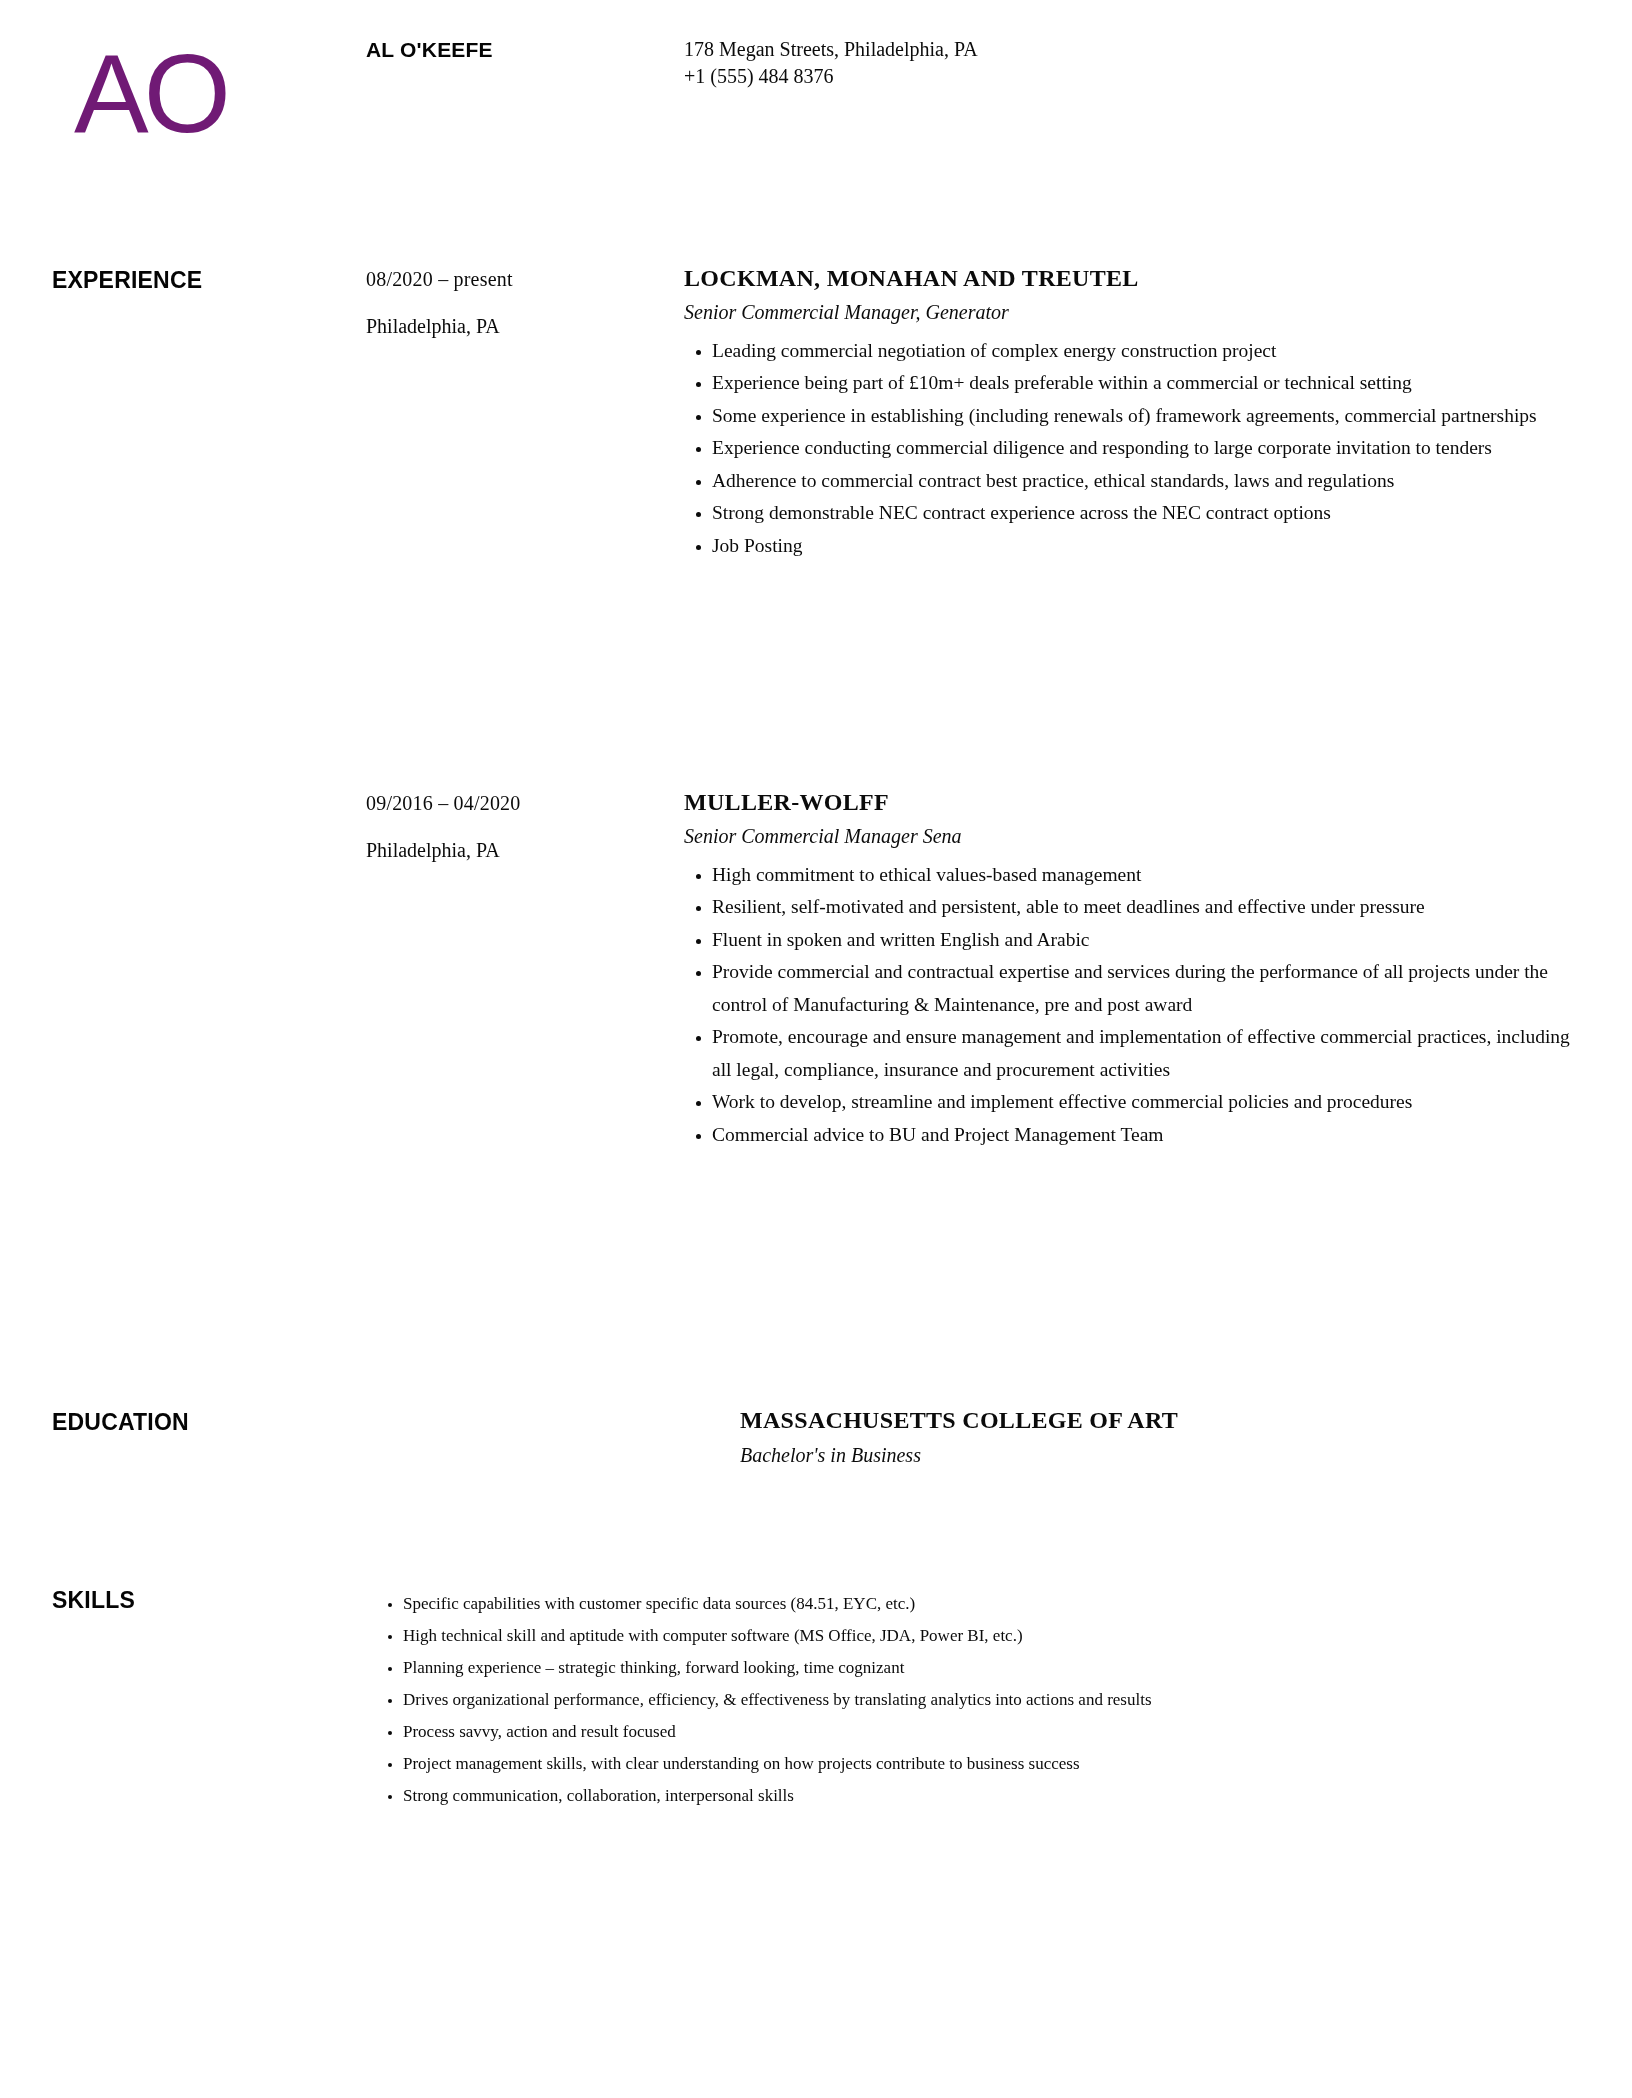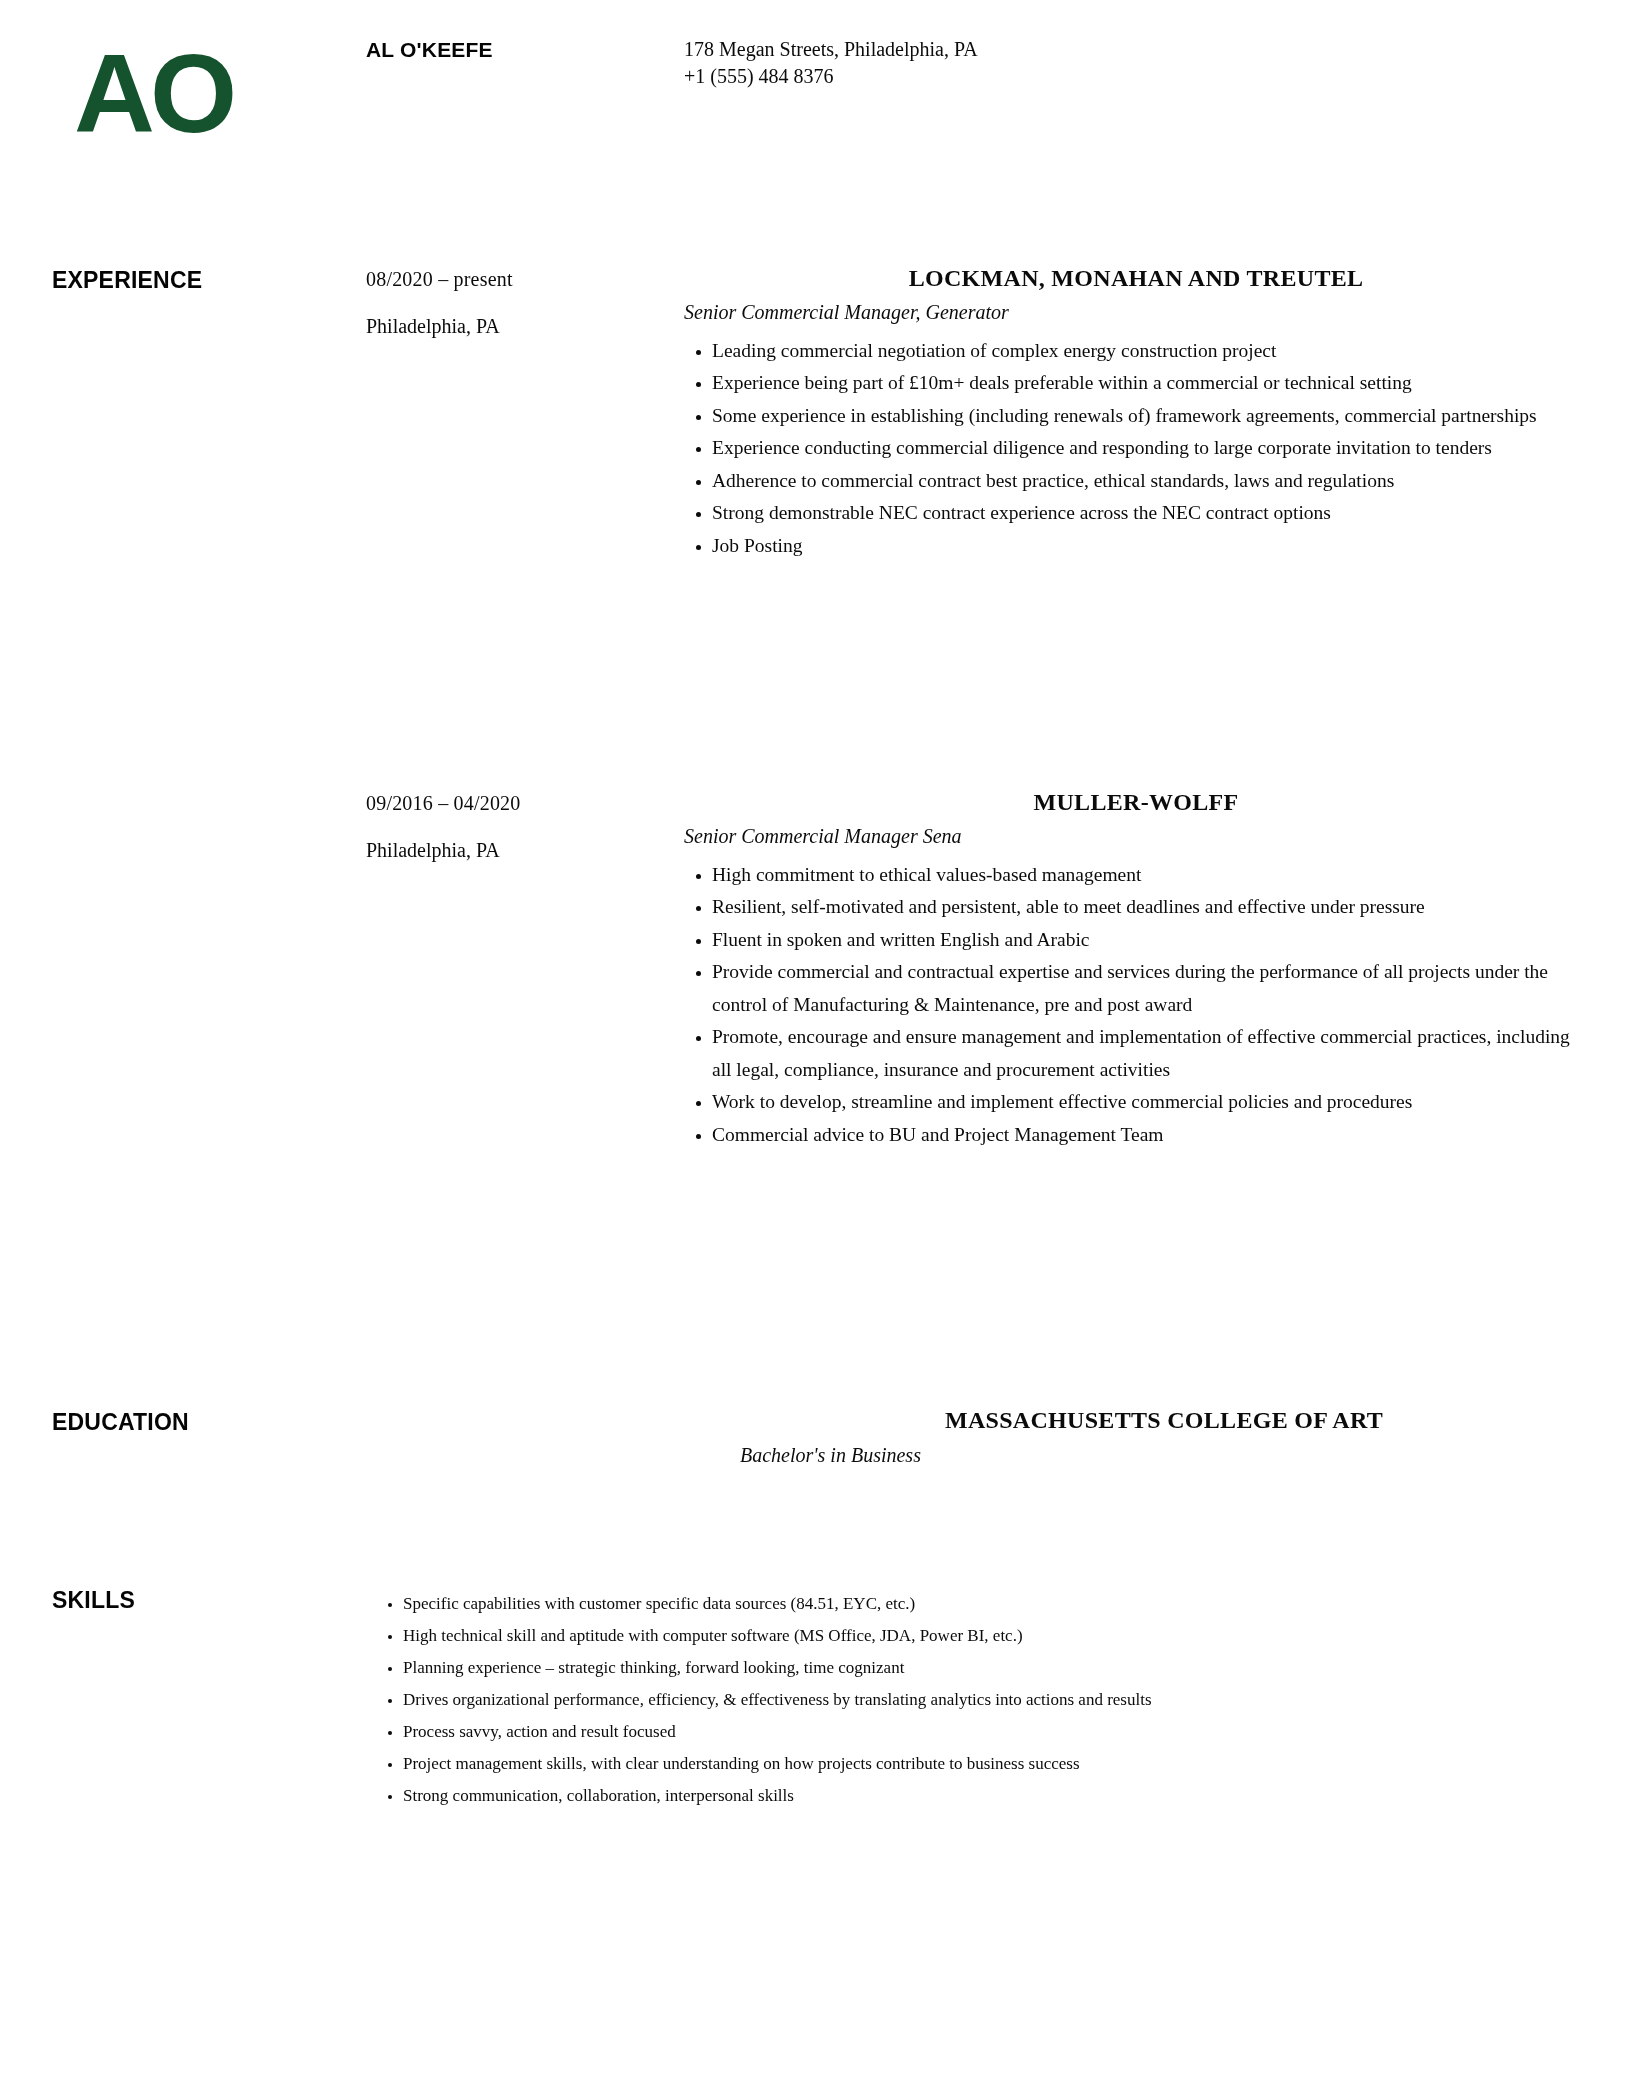--- a/index.html
+++ b/index.html
@@ -22,26 +22,26 @@
     right: 44px;
     display: grid;
     grid-template-columns: 314px 318px 1fr;
     padding-left: 52px;
   }
   
   .header { top: 36px; }
   .monogram {
     font-family: "Liberation Sans", sans-serif;
     font-size: 112px;
-    font-weight: 700;
+    font-weight: 400;
     letter-spacing: -5px;
     line-height: 0.92;
     margin-left: 22px;
     margin-top: 6px;
-    color: #14532d;
+    color: #701a75;
   }
   .candidate-name {
     font-family: "Liberation Sans", sans-serif;
     font-weight: 700;
     font-size: 21px;
     letter-spacing: 0.2px;
     margin-top: 2px;
     color: #050505;
   }
   .contact {
@@ -72,21 +72,20 @@
   .job-location {
     font-size: 20px;
     margin-top: 24px;
   }
   .company-name {
     margin: 0;
     font-size: 24px;
     font-weight: 700;
     letter-spacing: 0.3px;
     line-height: 1.2;
-    text-align: center;
   }
   .role-title {
     font-style: italic;
     font-size: 20px;
     margin-top: 8px;
   }
   ul.bullets {
     margin: 11px 0 0 0;
     padding-left: 28px;
     max-width: 880px;

